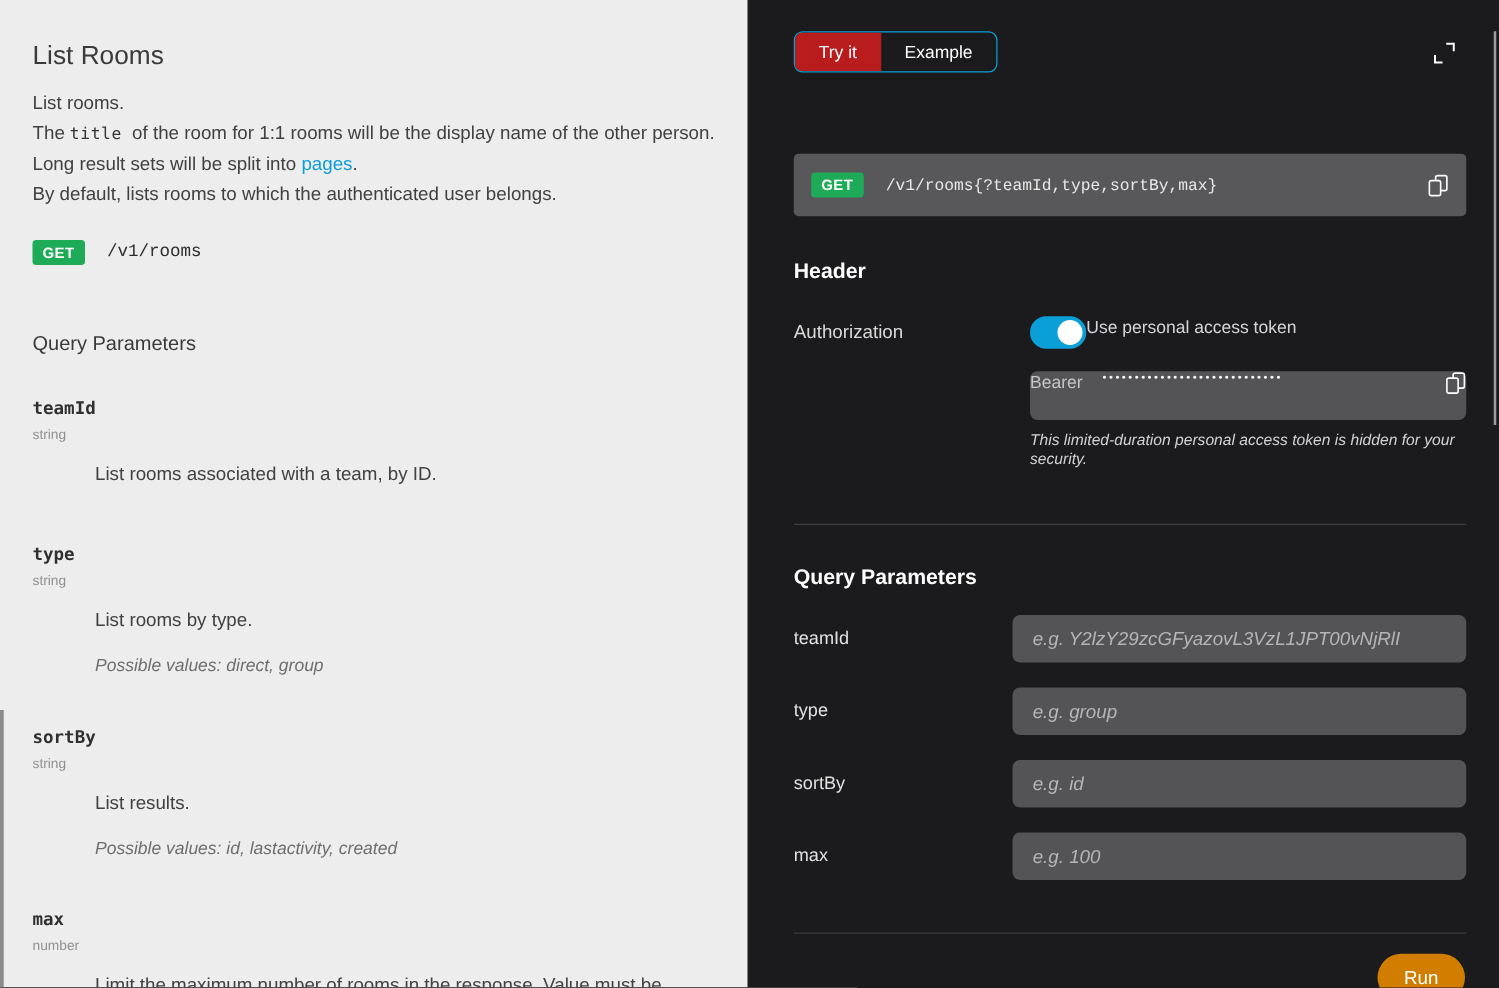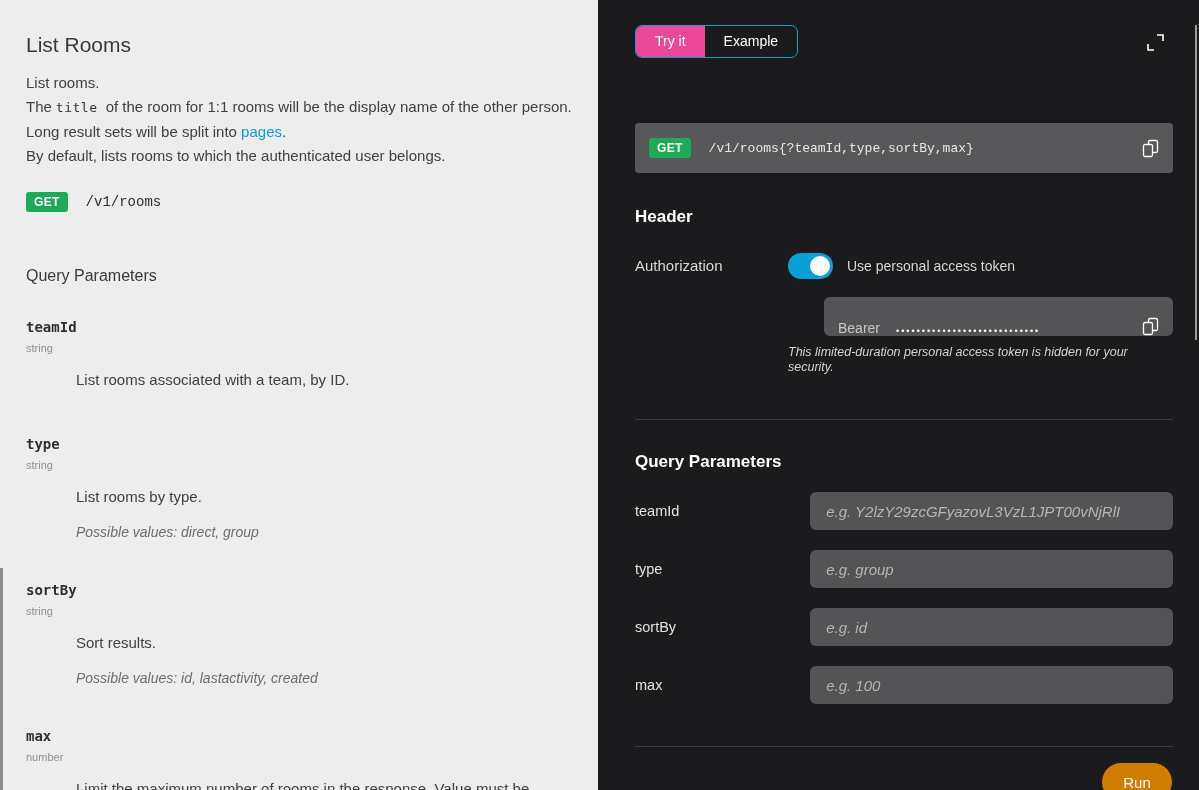--- a/index.html
+++ b/index.html
@@ -39,45 +39,45 @@
   
   .right-panel {
     position:absolute; left:598px; top:0; width:601px; height:790px;
     background:#1b1b1d; color:#e6e6e6; padding:25px 26px 0 37px;
   }
   .rp-top { display:flex; align-items:flex-start; justify-content:space-between; }
   .tab-group {
     display:flex; border:1px solid #0b9fd8; border-radius:7px; overflow:hidden; height:33px;
   }
   .tab { font-size:14px; padding:0 19px; line-height:31px; cursor:pointer; color:#fff; background:transparent; border:none; }
-  .tab.active { background:#ec4899; }
+  .tab.active { background:#b91c1c; }
   .expand-btn { background:none; border:none; cursor:pointer; margin-top:8px; margin-right:8px; }
   .url-bar {
     margin-top:65px; height:50px; background:#58585a; border-radius:4px;
     display:flex; align-items:center; padding:0 14px;
   }
   .url-text { font-size:13px; color:#e8e8e8; margin-left:18px; flex:1; white-space:nowrap; overflow:hidden; }
   .icon-btn { background:none; border:none; cursor:pointer; display:flex; align-items:center; }
   .section-heading { font-size:17px; font-weight:bold; color:#fff; }
   .header-section { margin-top:34px; }
   .auth-row { margin-top:26px; display:flex; }
   .label-col { width:189px; font-size:15px; color:#d9d9d9; padding-top:4px; }
   .control-col { flex:1; }
-  .toggle-row { display:flex; align-items:center; gap:14px; }
+  .toggle-row { display:flex; align-items:flex-start; }
   .toggle {
     width:45px; height:26px; border-radius:13px; background:#0b9fd8; position:relative;
     border:none; cursor:pointer; flex:0 0 auto;
   }
   .toggle-knob {
     position:absolute; right:3px; top:3px; width:20px; height:20px; border-radius:50%; background:#fff;
   }
   .toggle-label { font-size:14px; color:#d6d6d6; }
   .bearer-box {
     margin-top:18px; height:39px; background:#545456; border-radius:6px;
-    display:flex; align-items:flex-end; padding:0 14px; width:349px;margin-left:36px;
+    display:flex; align-items:flex-start; padding:0 0; width:349px;
   }
   .bearer-label { font-size:14px; color:#c6c6c6; }
   .token-mask { font-size:9px; letter-spacing:2px; color:#fff; margin-left:16px; flex:1; overflow:hidden; white-space:nowrap; }
   .token-note { width:349px; margin-top:9px; font-size:12.5px; line-height:15px; font-style:italic; color:#d3d3d3; }
   .divider { border:none; border-top:1px solid #3d3d3f; margin-top:44px; width:538px; }
   .qp-section-heading { margin-top:32px; }
   .field-row { display:flex; margin-top:20px; align-items:center; }
   .field-row:first-of-type { margin-top:30px; }
   .field-label { width:189px; font-size:14.5px; color:#e2e2e2; }
   .field-input {
@@ -132,21 +132,21 @@
   <div class="param" style="margin-top:42px;">
     <div class="param-name">type</div>
     <div class="param-type">string</div>
     <div class="param-desc">List rooms by type.</div>
     <div class="param-possible">Possible values: direct, group</div>
   </div>
 
   <div class="param" style="margin-top:42px;">
     <div class="param-name">sortBy</div>
     <div class="param-type">string</div>
-    <div class="param-desc">Sort results.</div>
+    <div class="param-desc">List results.</div>
     <div class="param-possible">Possible values: id, lastactivity, created</div>
   </div>
 
   <div class="param" style="margin-top:42px;">
     <div class="param-name">max</div>
     <div class="param-type">number</div>
     <div class="param-desc" style="max-width:460px;">Limit the maximum number of rooms in the response. Value must be between 1 and 1000, inclusive.</div>
 
   </div>
 </div>

